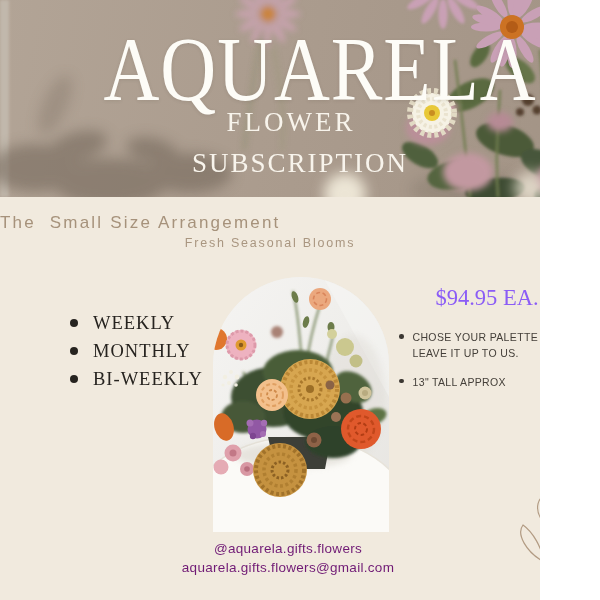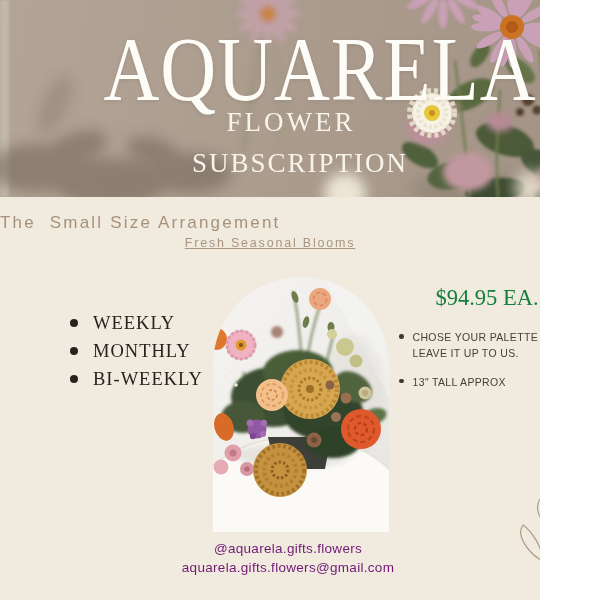--- a/index.html
+++ b/index.html
@@ -30,40 +30,40 @@
     font-family:"Liberation Serif",serif;font-size:27px;color:#f8f4ec;
     letter-spacing:2px;
   }
   
   .section-title{
     position:absolute;top:213px;left:0;right:0;text-align:left;
     font-size:17px;letter-spacing:2.2px;color:#a6927b;white-space:pre;
   }
   .section-subtitle{
     position:absolute;top:236px;left:0;right:0;text-align:center;
-    font-size:12.5px;letter-spacing:1.8px;color:#a99680;text-decoration:underline;
+    font-size:12.5px;letter-spacing:1.8px;color:#a99680;
   }
   
   .freq{position:absolute;left:58px;top:297px;margin:12px;padding:0;list-style:none;}
   .freq li{display:flex;align-items:center;gap:15px;height:28px;}
   .freq .dot{width:8px;height:8px;border-radius:50%;background:#26231f;flex:0 0 auto;}
   .freq .lbl{
     font-family:"Liberation Serif",serif;font-size:18.5px;letter-spacing:1px;
     color:#26231f;
   }
   
   .arch{
     position:absolute;left:213px;top:277px;width:176px;height:255px;
     border-radius:88px 88px 0 0;overflow:hidden;background:#efeeea;
   }
   
   .price{
     position:absolute;left:398px;top:285px;width:178px;text-align:center;
     font-family:"Liberation Serif",serif;font-size:22.5px;letter-spacing:0px;
-    color:#15803d;
+    color:#8b5cf6;
   }
   .details{position:absolute;left:399px;top:330px;width:176px;margin:0;padding:0;list-style:none;}
   .details li{display:flex;gap:9px;margin-bottom:13px;}
   .details .dot{width:4.5px;height:4.5px;border-radius:50%;background:#3b3732;flex:0 0 auto;margin-top:4px;}
   .details .txt{font-size:10.5px;line-height:1.5;letter-spacing:.35px;color:#45403a;}
   
   .footer{
     position:absolute;left:88px;top:539px;width:400px;text-align:center;
     color:#701a75;font-size:13.5px;line-height:19px;letter-spacing:.3px;
   }

